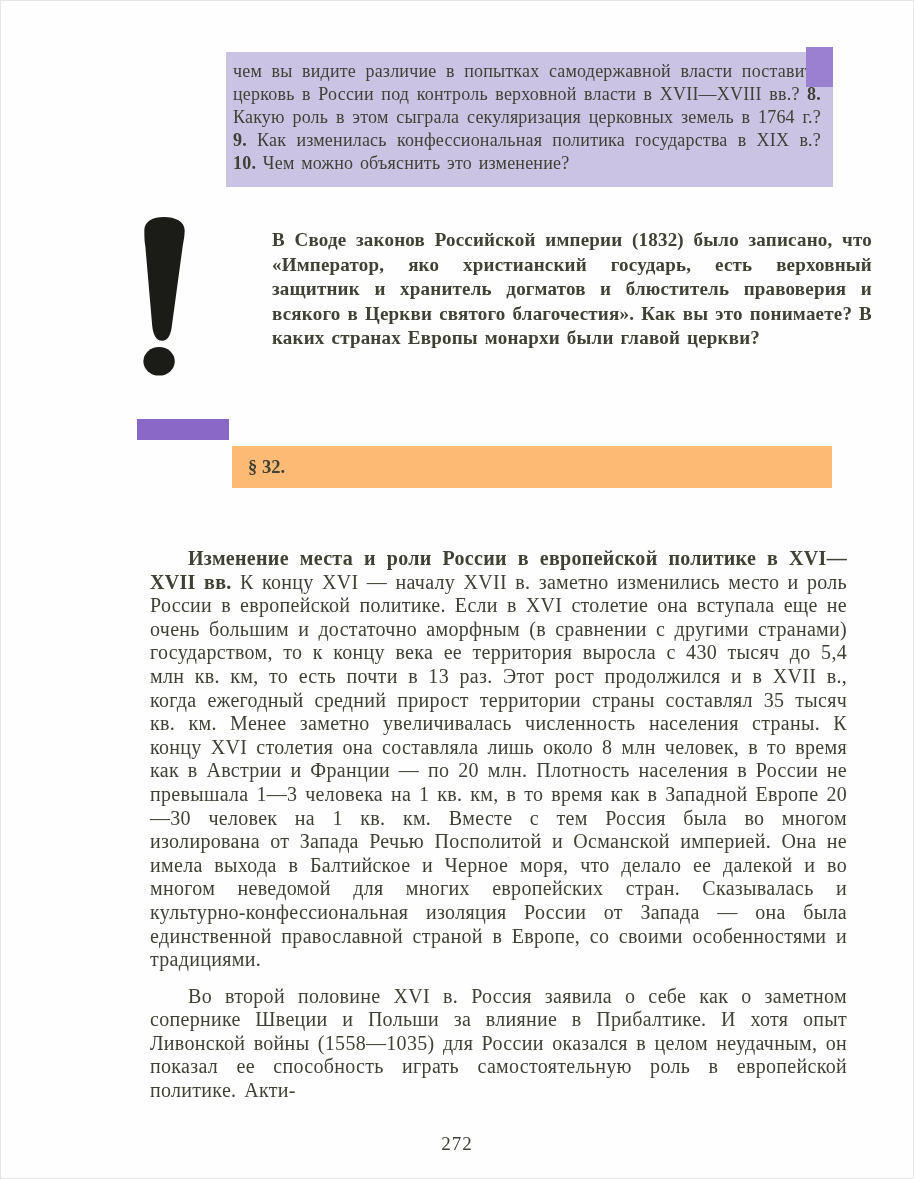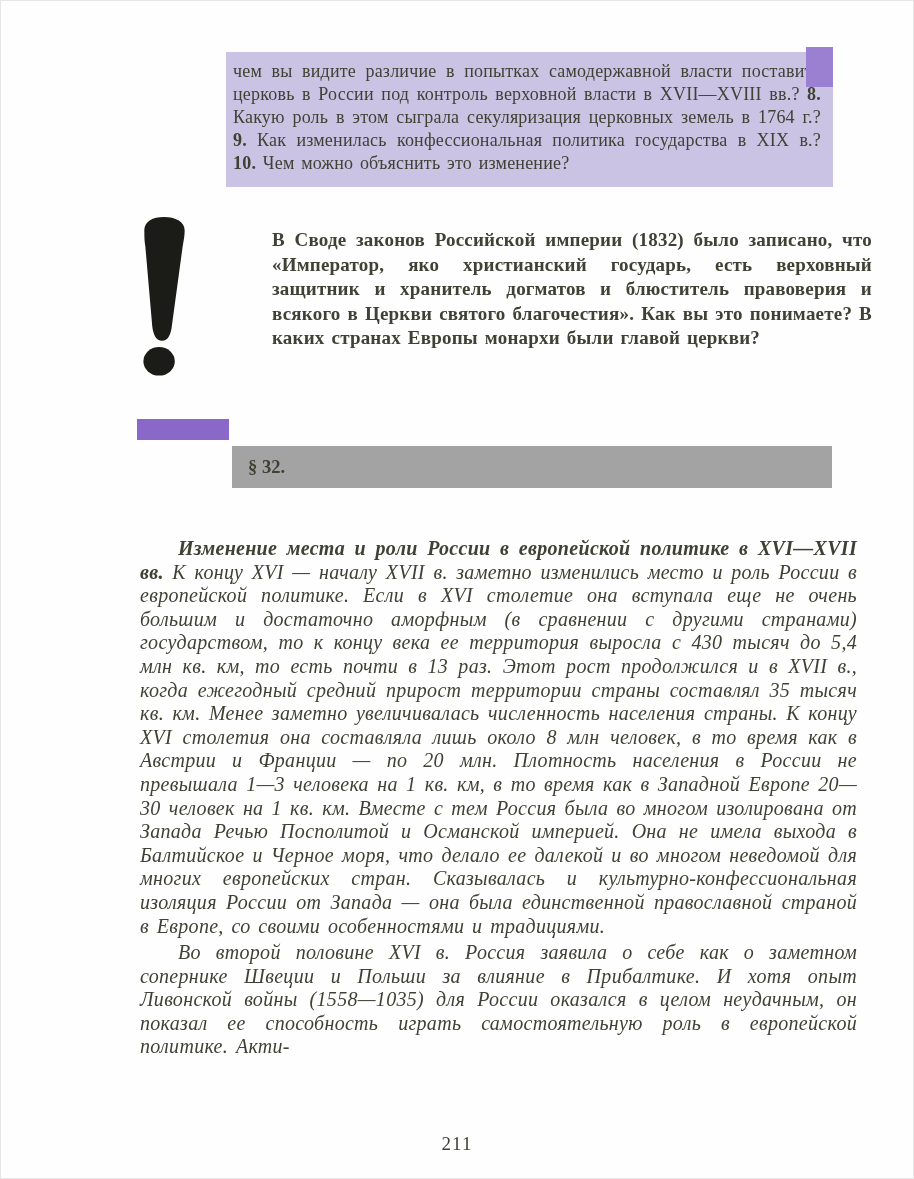--- a/index.html
+++ b/index.html
@@ -74,40 +74,40 @@
     width: 92px;
     height: 21px;
     background: #8a68c8;
   }
   .section-header {
     position: absolute;
     left: 232px;
     top: 446px;
     width: 600px;
     box-sizing: border-box;
-    background: #a3a3a3;
+    background: #fdba74;
     padding: 9px 14px 9px 16px;
     font-weight: bold;
     font-size: 18.5px;
     line-height: 24px;
   }
 
   
   .body-col {
     position: absolute;
     left: 137px;
     top: 534px;
     width: 723px;
     font-size: 20px;
     line-height: 23.6px;
     text-align: justify;
     letter-spacing: 0.3px;
     word-spacing: 2.5px;
   }
-  .body-col p { margin: 3px; text-indent: 38px; font-style: italic; }
+  .body-col p { margin: 13px; text-indent: 38px; }
 
   .page-num {
     position: absolute;
     left: 0;
     top: 1133px;
     width: 100%;
     text-align: center;
     font-size: 19px;
     letter-spacing: 1px;
   }
@@ -131,15 +131,15 @@
   <div class="purple-bar"></div>
   <div class="section-header">
     <div>§ 32.</div>
   </div>
 
   <div class="body-col">
     <p class="para"><b>Изменение места и роли России в европейской политике в XVI—XVII вв.</b><span> К концу XVI — началу XVII в. заметно изменились место и роль России в европейской политике. Если в XVI столетие она вступала еще не очень большим и достаточно аморфным (в сравнении с другими странами) государством, то к концу века ее территория выросла с 430 тысяч до 5,4 млн кв. км, то есть почти в 13 раз. Этот рост продолжился и в XVII в., когда ежегодный средний прирост территории страны составлял 35 тысяч кв. км. Менее заметно увеличивалась численность населения страны. К концу XVI столетия она составляла лишь около 8 млн человек, в то время как в Австрии и Франции — по 20 млн. Плотность населения в России не превышала 1—3 человека на 1 кв. км, в то время как в Западной Европе 20—30 человек на 1 кв. км. Вместе с тем Россия была во многом изолирована от Запада Речью Посполитой и Османской империей. Она не имела выхода в Балтийское и Черное моря, что делало ее далекой и во многом неведомой для многих европейских стран. Сказывалась и культурно-конфессиональная изоляция России от Запада — она была единственной православной страной в Европе, со своими особенностями и традициями.</span></p>
     <p class="para"><span>Во второй половине XVI в. Россия заявила о себе как о заметном сопернике Швеции и Польши за влияние в Прибалтике. И хотя опыт Ливонской войны (1558—1035) для России оказался в целом неудачным, он показал ее способность играть самостоятельную роль в европейской политике. Акти-</span></p>
   </div>
 
-  <div class="page-num">211</div>
+  <div class="page-num">272</div>
 
 </div>
 
 </body></html>

